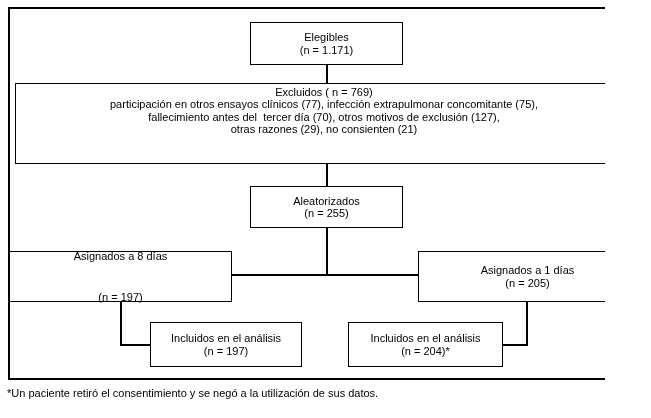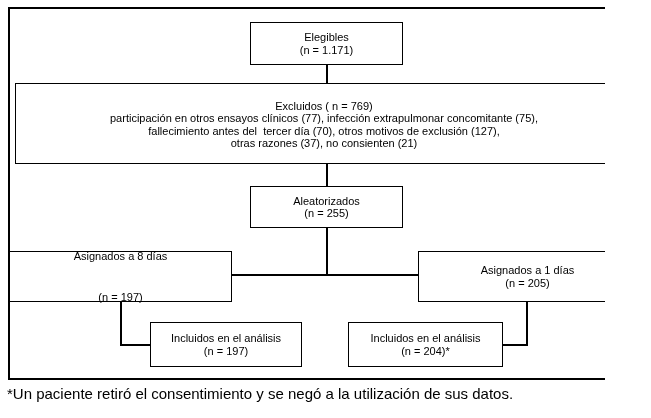--- a/index.html
+++ b/index.html
@@ -43,21 +43,21 @@
     text-align: center;
     font-size: 11px;
     line-height: 12.5px;
     white-space: pre;
   }
   .box .bline {
     white-space: pre;
   }
   .box-eligible   { left: 250px; top: 22px;  width: 153px; height: 43px; }
   .box-excluded   { left: 15px;  top: 83px;  width: 618px; height: 81px;
-                    justify-content: flex-start; padding-top: 16px; line-height: 12.4px; }
+                    justify-content: flex-start; padding-top: 2px; line-height: 12.4px; }
   .box-randomized { left: 250px; top: 186px; width: 153px; height: 42px; }
   .box-arm8       { left: 9px;   top: 251px; width: 223px; height: 51px; gap: 28px; }
   .box-arm15      { left: 418px; top: 251px; width: 219px; height: 51px; }
   .box-analysis8  { left: 150px; top: 322px; width: 152px; height: 45px; }
   .box-analysis15 { left: 348px; top: 322px; width: 155px; height: 45px; }
   .conn {
     position: absolute;
     background: var(--ink);
   }
   .conn-eligible-excluded   { left: 326px; top: 65px;  width: 2px;   height: 18px; }
@@ -65,21 +65,21 @@
   .conn-randomized-split    { left: 326px; top: 228px; width: 2px;   height: 48px; }
   .conn-split-horizontal    { left: 232px; top: 274px; width: 187px; height: 2px;  }
   .conn-arm8-down           { left: 120px; top: 302px; width: 2px;   height: 44px; }
   .conn-arm8-elbow          { left: 120px; top: 344px; width: 30px;  height: 2px;  }
   .conn-arm15-down          { left: 526px; top: 302px; width: 2px;   height: 44px; }
   .conn-arm15-elbow         { left: 503px; top: 344px; width: 25px;  height: 2px;  }
   .footnote {
     position: absolute;
     left: 7px;
     top: 387px;
-    font-size: 15px;
+    font-size: 11px;
     line-height: 13px;
     white-space: pre;
   }
 </style>
 </head>
 <body>
 
 <div class="stage">
 
   <div class="frame"></div>
@@ -95,21 +95,21 @@
 
   <div class="box box-eligible">
     <div class="bline">Elegibles</div>
     <div class="bline">(n = 1.171)</div>
   </div>
 
   <div class="box box-excluded">
     <div class="bline">Excluidos ( n = 769)</div>
     <div class="bline">participación en otros ensayos clínicos (77), infección extrapulmonar concomitante (75),</div>
     <div class="bline">fallecimiento antes del  tercer día (70), otros motivos de exclusión (127),</div>
-    <div class="bline">otras razones (37), no consienten (21)</div>
+    <div class="bline">otras razones (29), no consienten (21)</div>
   </div>
 
   <div class="box box-randomized">
     <div class="bline">Aleatorizados</div>
     <div class="bline">(n = 255)</div>
   </div>
 
   <div class="box box-arm8">
     <div class="bline">Asignados a 8 días</div>
     <div class="bline">(n = 197)</div>

